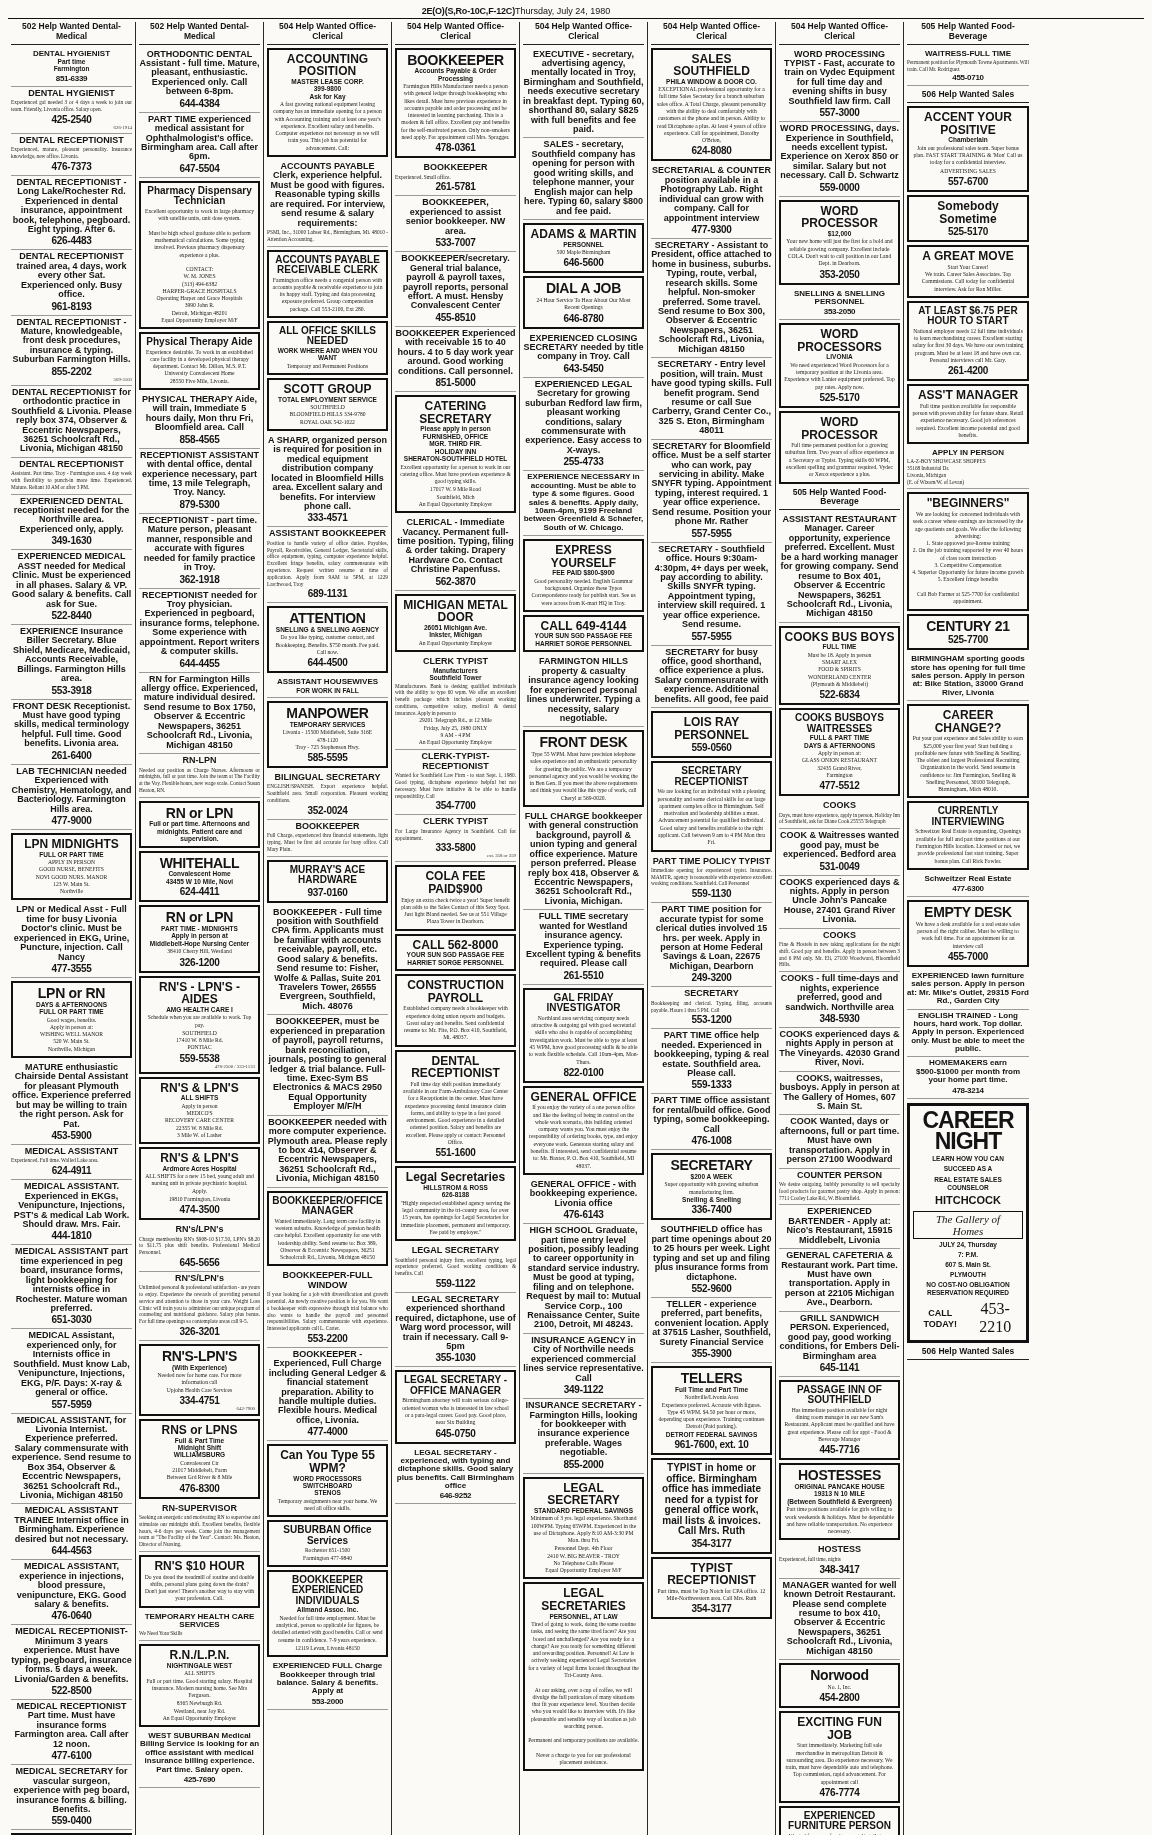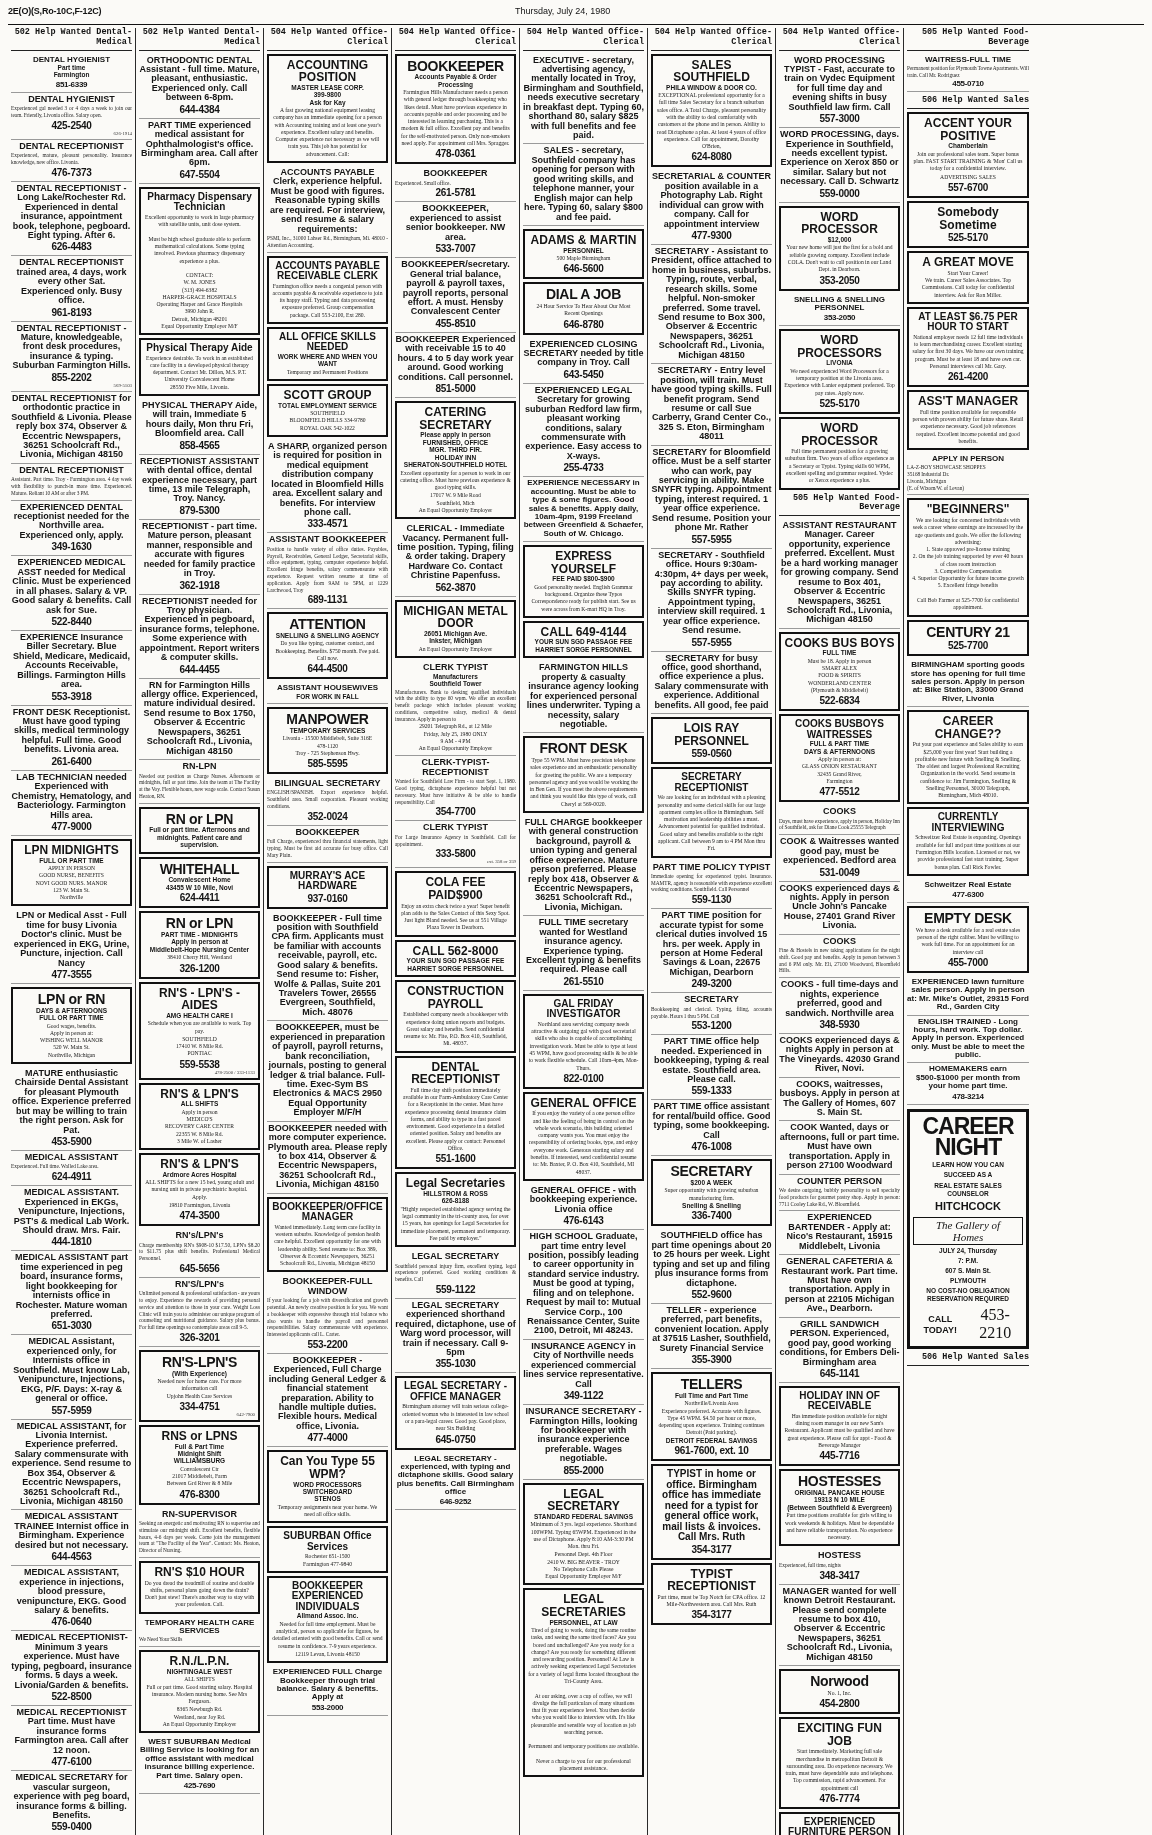--- a/index.html
+++ b/index.html
@@ -13,51 +13,51 @@
     width:1152px;
     min-height:1835px;
     position:relative;
     background:#fbfaf7;
     box-sizing:border-box;
     padding:6px 8px 10px 8px;
   }
   
   .masthead{
     display:flex;
-    justify-content:space-between;
+    justify-content:center;
     align-items:flex-end;
     font-size:9px;
     font-family:"Liberation Sans", sans-serif;
     border-bottom:1px solid #111;
-    padding-bottom:8px;
+    padding-bottom:2px;
     margin-bottom:3px;
   }
   .masthead .left{font-weight:bold;letter-spacing:-.2px;}
   .masthead .center{font-weight:normal;}
   .masthead .right{width:120px;}
   
   .cols{
     display:flex;
     align-items:stretch;
     width:100%;
   }
   .col{
     width:128px;
     flex:0 0 128px;
     border-right:1px solid #2a2a2a;
     padding:0 3px;
     box-sizing:border-box;
   }
   .col:last-child{border-right:none;}
   .colhead{
-    font-family:Liberation Mono, monospace;
+    font-family:Liberation Sans, sans-serif;
     font-size:8.5px;
     font-weight:bold;
     line-height:1.15;
-    text-align:right;
+    text-align:center;
     border-bottom:1px solid #222;
     padding-bottom:2px;
     margin-bottom:3px;
   }
   
   .ad{
     border-bottom:1px solid #9a9a9a;
     padding:2px 0 3px 0;
     overflow:hidden;
   }
@@ -949,21 +949,21 @@
           <div class="t s9">EXPERIENCED BARTENDER - Apply at: Nico's Restaurant, 15915 Middlebelt, Livonia</div>
         </div>
         <div class="ad">
           <div class="t s9">GENERAL CAFETERIA &amp; Restaurant work. Part time. Must have own transportation. Apply in person at 22105 Michigan Ave., Dearborn.</div>
         </div>
         <div class="ad">
           <div class="t s9">GRILL SANDWICH PERSON. Experienced, good pay, good working conditions, for Embers Deli- Birmingham area</div>
           <div class="ph">645-1141</div>
         </div>
         <div class="ad boxthick">
-          <div class="t s10">HOLIDAY INN OF RECEIVABLE</div>
+          <div class="t s10">PASSAGE INN OF SOUTHFIELD</div>
           <div class="c" style="white-space: pre-line;">Has immediate position available for night dining room manager in our new Sam's Restaurant. Applicant must be qualified and have great experience. Please call for appt - Food &amp; Beverage Manager</div>
           <div class="ph">445-7716</div>
         </div>
         <div class="ad boxthick">
           <div class="t s14">HOSTESSES</div>
           <div class="sub" style="white-space: pre-line;">ORIGINAL PANCAKE HOUSE
 19313 N 10 MILE
 (Between Southfield &amp; Evergreen)</div>
           <div class="c" style="white-space: pre-line;">Part time positions available for girls willing to work weekends &amp; holidays. Must be dependable and have reliable transportation. No experience necessary.</div>
         </div>

